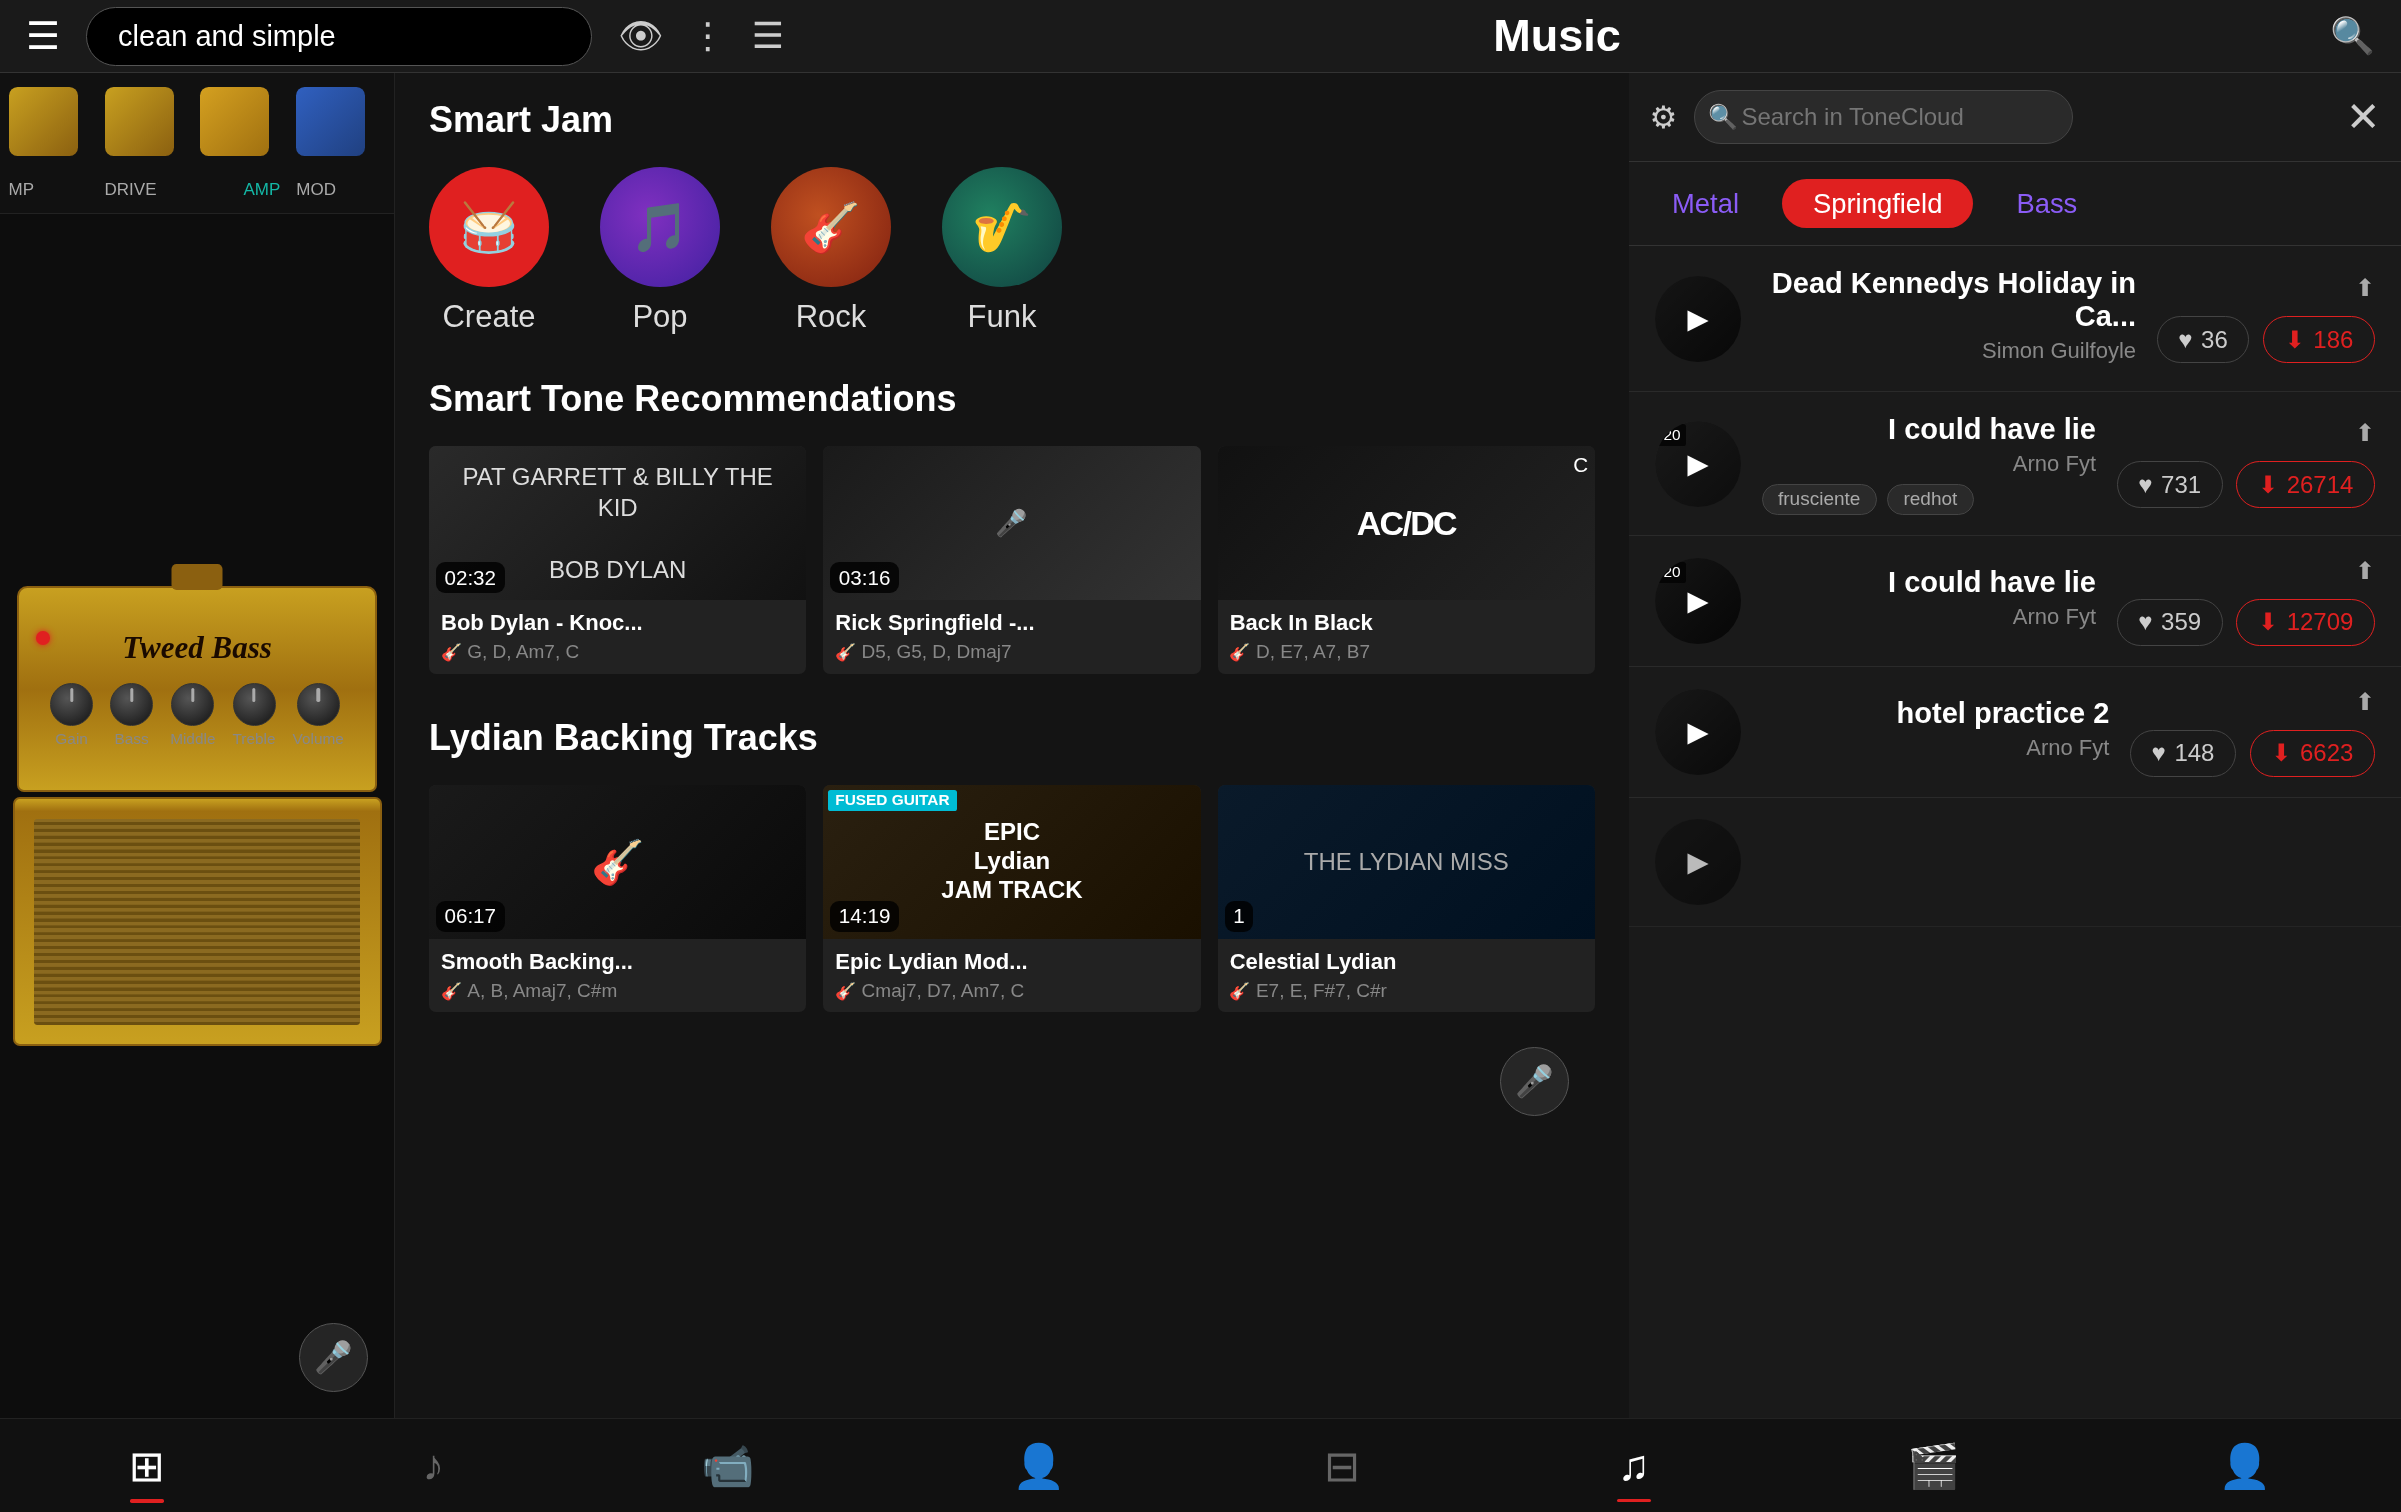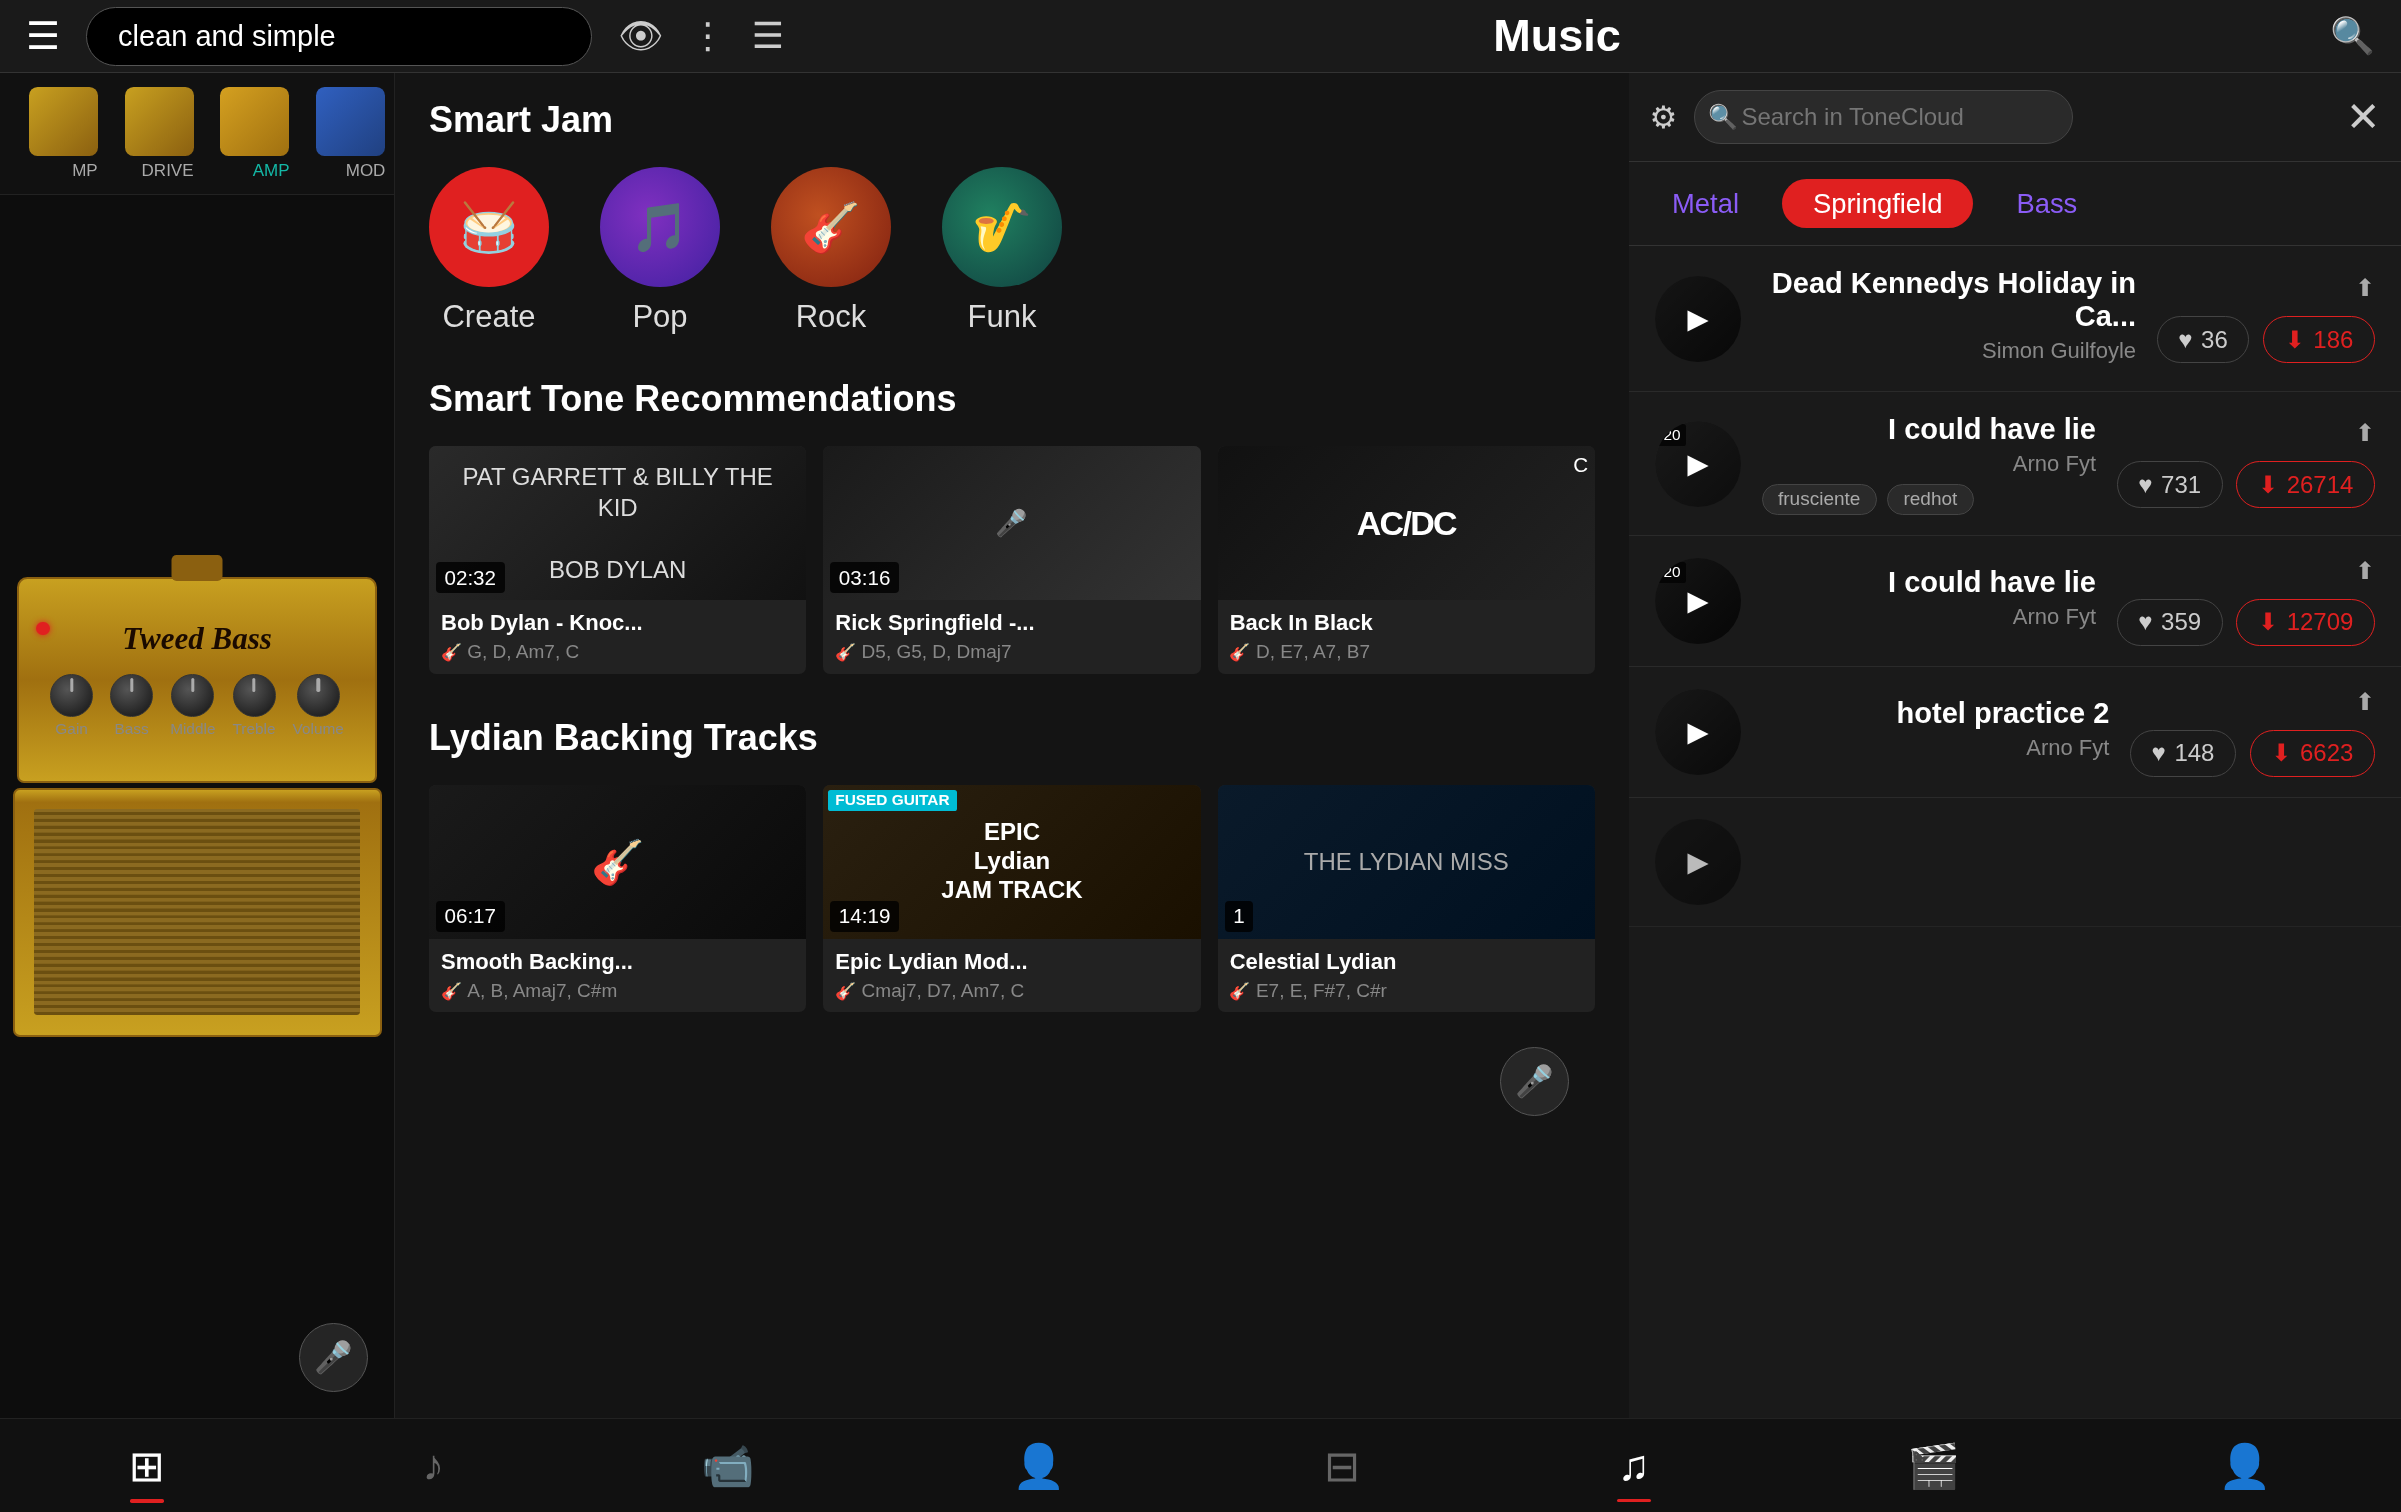--- a/index.html
+++ b/index.html
@@ -70,24 +70,25 @@
     }
     .effects-row {
       display: flex;
       padding: 13.7px 8.6px;
       gap: 6.9px;
       border-bottom: 0.9px solid #222;
     }
     .effect-item {
       display: flex;
       flex-direction: column;
-      align-items: flex-end;
+      align-items: flex-start;
       font-size: 17px;
       color: #aaa;
       flex: 1;
+      gap: 19px;
     }
     .effect-icon {
       width: 69px;
       height: 69px;
       border-radius: 8.6px;
       background: #2a2a2a;
       margin-bottom: 5.1px;
     }
     .effect-icon.overdrive { background: linear-gradient(135deg, #c8a020, #8b6010); }
     .effect-icon.amp { background: linear-gradient(135deg, #d4a020, #a07010); }
@@ -290,21 +291,21 @@
     .video-thumb.acdc { background: linear-gradient(135deg, #111, #222); }
     .video-thumb.smooth { background: linear-gradient(135deg, #1a1a1a, #0a0a0a); }
     .video-thumb.epic { background: linear-gradient(135deg, #2a2010, #1a1000); }
     .video-thumb.lydian { background: linear-gradient(135deg, #0a1a2a, #001020); }
     .video-duration {
       position: absolute;
       bottom: 6.9px;
       left: 6.9px;
       background: rgba(0,0,0,0.8);
       padding: 3.4px 8.6px;
-      border-radius: 4px;
+      border-radius: 9px;
       font-size: 20.6px;
       color: #fff;
       text-align: center;
     }
     .video-info {
       padding: 10.3px 12px;
     }
     .video-title {
       font-size: 22px;
       font-weight: bold;

